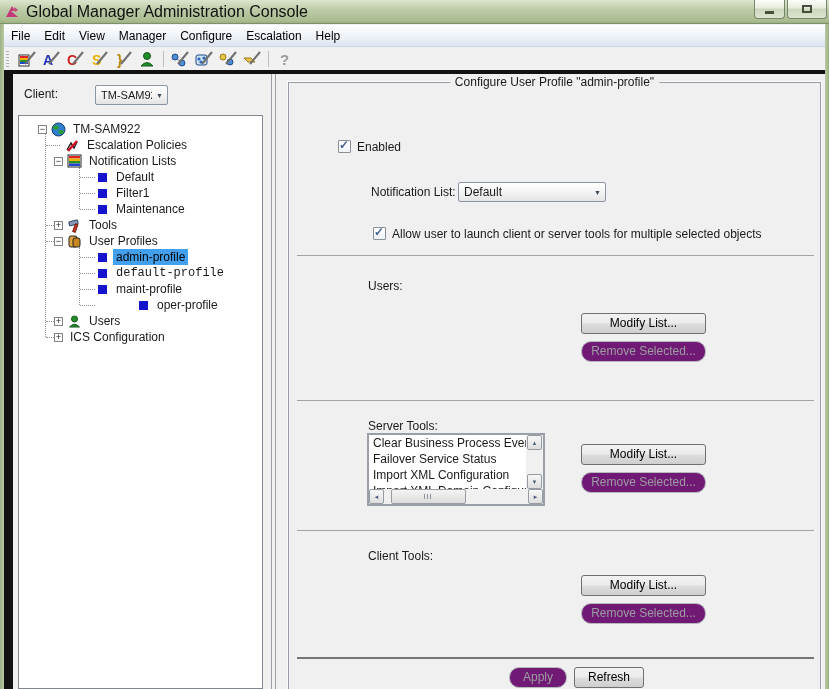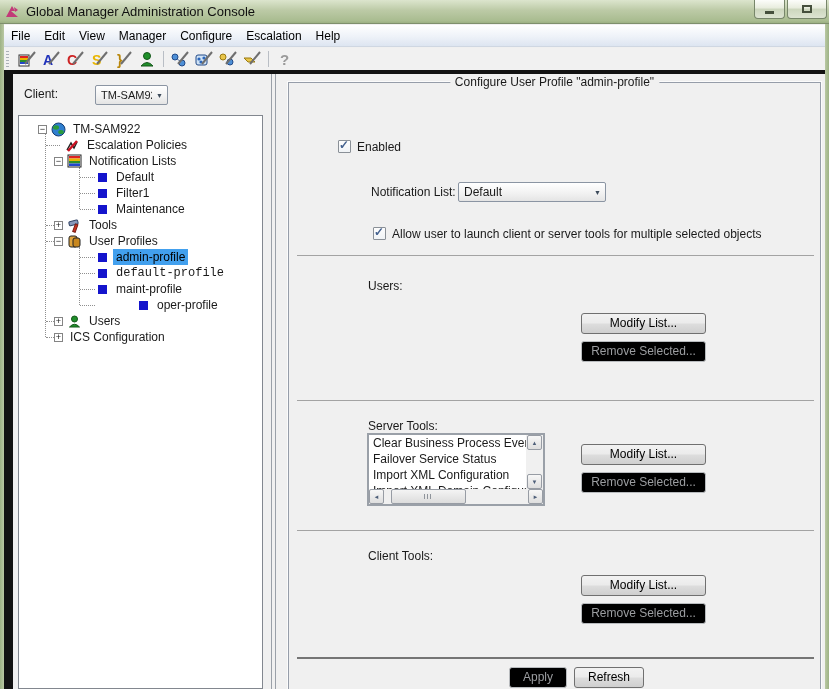--- a/index.html
+++ b/index.html
@@ -5,21 +5,21 @@
   * { margin:0; padding:0; box-sizing:border-box; }
   html,body { width:829px; height:689px; overflow:hidden; }
   body { font-family:"Liberation Sans", sans-serif; font-size:12px; color:#1a1a1a; }
   #window { position:relative; width:829px; height:689px; background:#f0f0f0; overflow:hidden; }
 
   
   .titlebar { position:absolute; left:0; top:0; width:829px; height:24px;
     background:linear-gradient(#dce5cd, #bccaa6 45%, #a9bc90 90%, #9cb083);
     border-bottom:1px solid #7e8f6c; display:flex; align-items:center; }
   .titlebar .logo { margin:0 6px 0 5px; }
-  .titlebar .title { font-size:13px; color:#101010; }
+  .titlebar .title { font-size:16px; color:#101010; }
   .winbtns { position:absolute; right:0; top:0; height:20px; display:flex; }
   .wbtn { width:31px; height:19px; margin-right:2px; border:1px solid #77866a; border-top:none;
     border-radius:0 0 4px 4px; background:linear-gradient(#fcfdfa, #e7ecdd 45%, #ccd6bd 50%, #dde4d2);
     display:flex; align-items:center; justify-content:center; color:#38402f; }
   .wbtn.max { width:40px; }
   .g-min { width:9px; height:3px; background:#454f3c; margin-top:7px; }
   .g-max { width:10px; height:8px; border:2px solid #454f3c; background:transparent; }
 
   
   .menubar { position:absolute; left:0; top:25px; width:829px; height:22px;
@@ -92,21 +92,21 @@
   .sb-thumb { border:1px solid #979ca4; border-radius:2px; background:linear-gradient(#f4f4f4,#dcdcdc);
     position:absolute; }
   .grip-h { width:9px; height:5px; margin:auto;
     background:repeating-linear-gradient(90deg,#8f949b 0 1px, transparent 1px 3px); }
   .grip-v { width:7px; height:7px; margin:auto;
     background:repeating-linear-gradient(#8f949b 0 1px, transparent 1px 3px); }
 
   .b7 { position:absolute; height:21px; border:1px solid #707070; border-radius:3px;
     background:linear-gradient(#f2f2f2,#ebebeb 48%,#dddddd 52%,#cfcfcf); text-align:center;
     line-height:19px; color:#000; }
-  .b7.dis { border-color:#b8bbbe; background:#000000; color:#9b9da0; }
+  .b7.dis { border-color:#b8bbbe; background:#701a75; color:#9b9da0;border-radius:10px; }
 
   svg text { font-family:"Liberation Sans", sans-serif; font-weight:bold; }
 </style>
 </head>
 <body>
 
 <div id="window">
 
   <div class="titlebar">
     <svg class="logo" width="15" height="15" viewBox="0 0 15 15">

